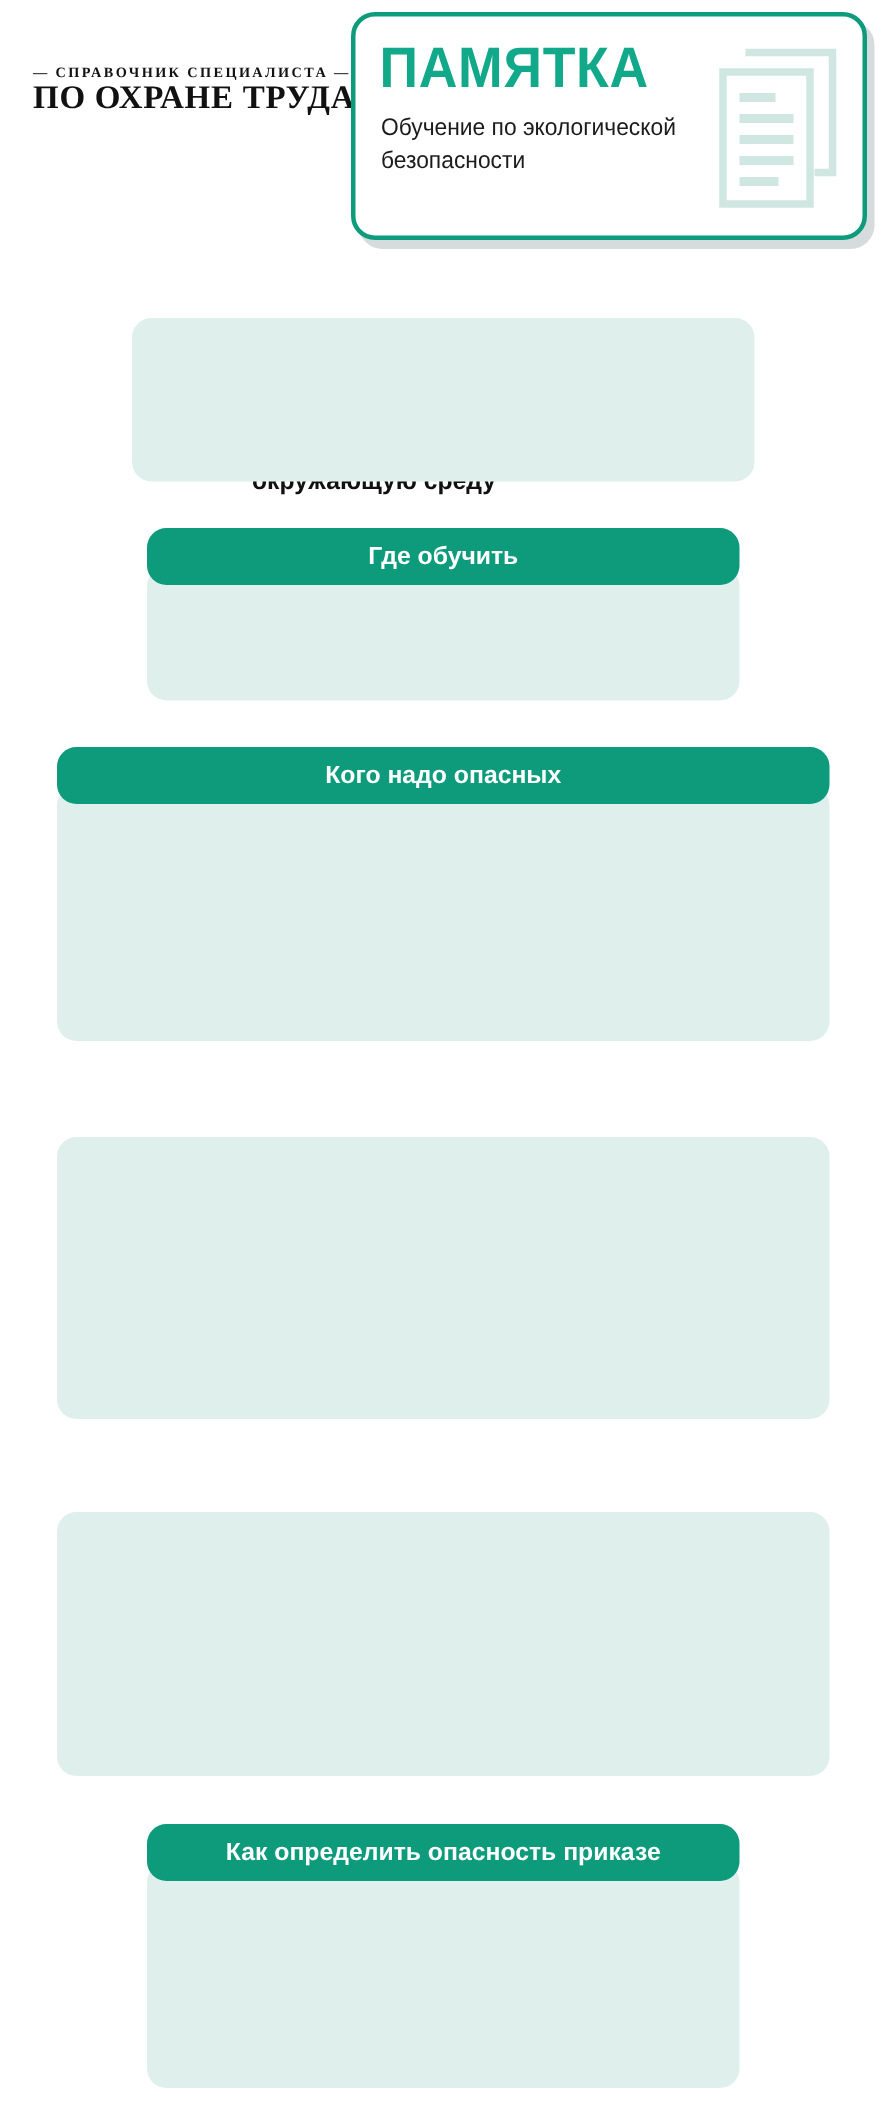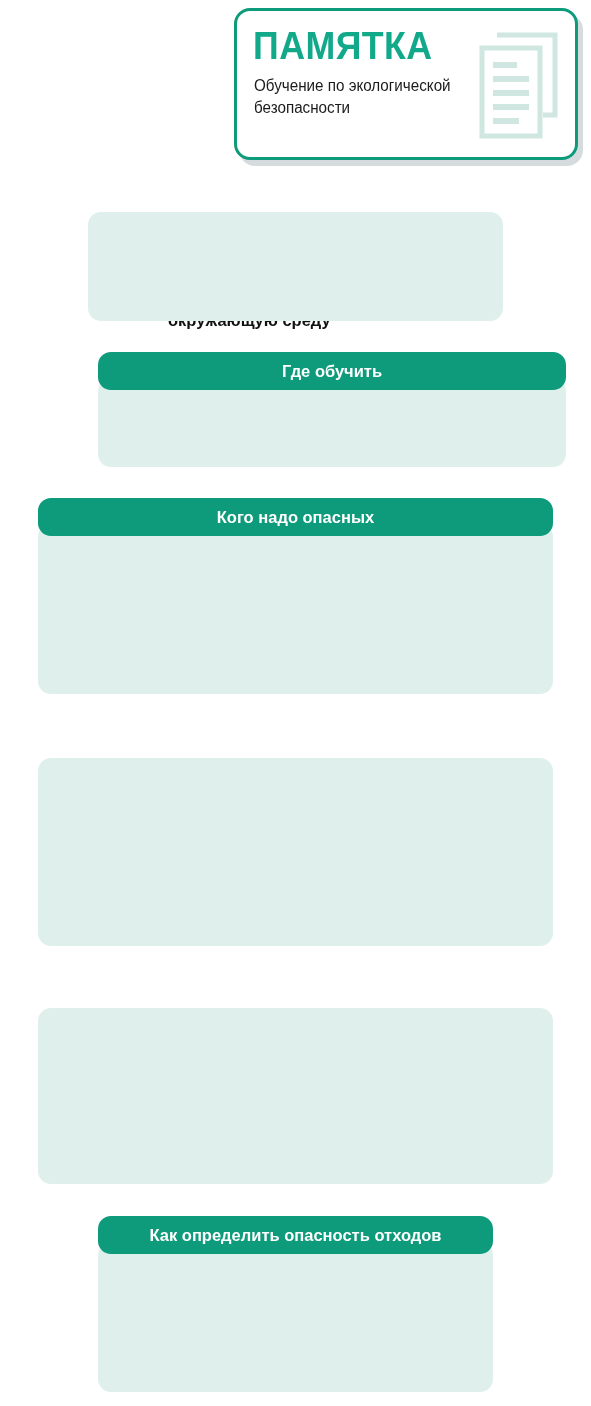--- a/index.html
+++ b/index.html
@@ -171,20 +171,24 @@
     font-weight: 700;
     color: #12a98a;
     letter-spacing: -0.3px;
   }
 </style>
 </head>
 <body>
 
 <div class="header">
 
+  <div class="brand">
+    <div class="brand-top">— СПРАВОЧНИК СПЕЦИАЛИСТА —</div>
+    <div class="brand-main">ПО ОХРАНЕ ТРУДА</div>
+  </div>
 
   <div class="head-card-shadow"></div>
   <div class="head-card">
     <div class="head-title">ПАМЯТКА</div>
     <div class="head-sub">Обучение по экологической безопасности</div>
     <svg class="head-doc-icon" viewBox="0 0 84 110">
       <path d="M20 4 H78 V84 H66" fill="none" stroke="#cfe7e0" stroke-width="5"></path>
       <rect x="5" y="17" width="58" height="88" fill="none" stroke="#cfe7e0" stroke-width="5"></rect>
       <rect x="16" y="31" width="24" height="6" fill="#cfe7e0"></rect>
       <rect x="16" y="45" width="36" height="6" fill="#cfe7e0"></rect>
@@ -207,21 +211,21 @@
       <rect x="28" y="29.5" width="8" height="2.6" fill="#ffffff"></rect>
       <rect x="6" y="34" width="8" height="2.6" fill="#ffffff"></rect>
       <rect x="17" y="34" width="8" height="2.6" fill="#ffffff"></rect>
       <rect x="28" y="34" width="8" height="2.6" fill="#ffffff"></rect>
     </svg>
   </div>
 
   <div class="statement" style="left:80px; top:80px; width:325px;">Всем, у кого есть объекты негативного воздействия на окружающую среду</div>
 </div>
 
-<div class="block" style="left:98px; top:352px; width:468px; height:115px;text-decoration:underline;">
+<div class="block" style="left:98px; top:352px; width:395px; height:115px;text-decoration:underline;">
   <div class="body" style="top:26px; height:89px;"></div>
   <div class="cap" style="height:38px;">Где обучить</div>
 
   <div class="tile" style="left:9px; top:49px; width:52px; height:52px;">
     <svg width="42" height="42" viewBox="0 0 42 42">
       <g transform="rotate(-14 21 21)">
         <rect x="9" y="5" width="24" height="32" rx="3" fill="none" stroke="#12a085" stroke-width="2.4"></rect>
         <g stroke="#12a085" stroke-width="1.5">
           <line x1="13" y1="11" x2="29" y2="11"></line>
           <line x1="13" y1="14" x2="29" y2="14"></line>
@@ -376,17 +380,17 @@
       </svg>
     </div>
     <div style="position:absolute; left:60px; top:2px; width:192px;">
       <div class="col-body">Руководителям и ответственным специалистам – в объеме не менее 72 часов. Если организация ведет лицензированную деятельность по обращению с отходами I–IV классов опасности, дополнительно – в объеме не менее 112 часов</div>
     </div>
   </div>
 </div>
 
 <div class="block" style="left:98px; top:1216px; width:395px; height:176px;">
   <div class="body" style="top:26px; height:150px;"></div>
-  <div class="cap" style="height:38px;">Как определить опасность отходов</div>
+  <div class="cap" style="height:38px;">Как определить опасность приказе</div>
 
   <div class="footer-text" style="top:54px; padding:0 16px;">Найти в приказе Росприроднадзора от 22.05.2017 № 242 наименование или код отходов и определить их класс опасности на</div>
   <a class="footer-url" style="top:131px; text-decoration:none;">www.fkko.ru</a>
 </div>
 
 </body></html>

